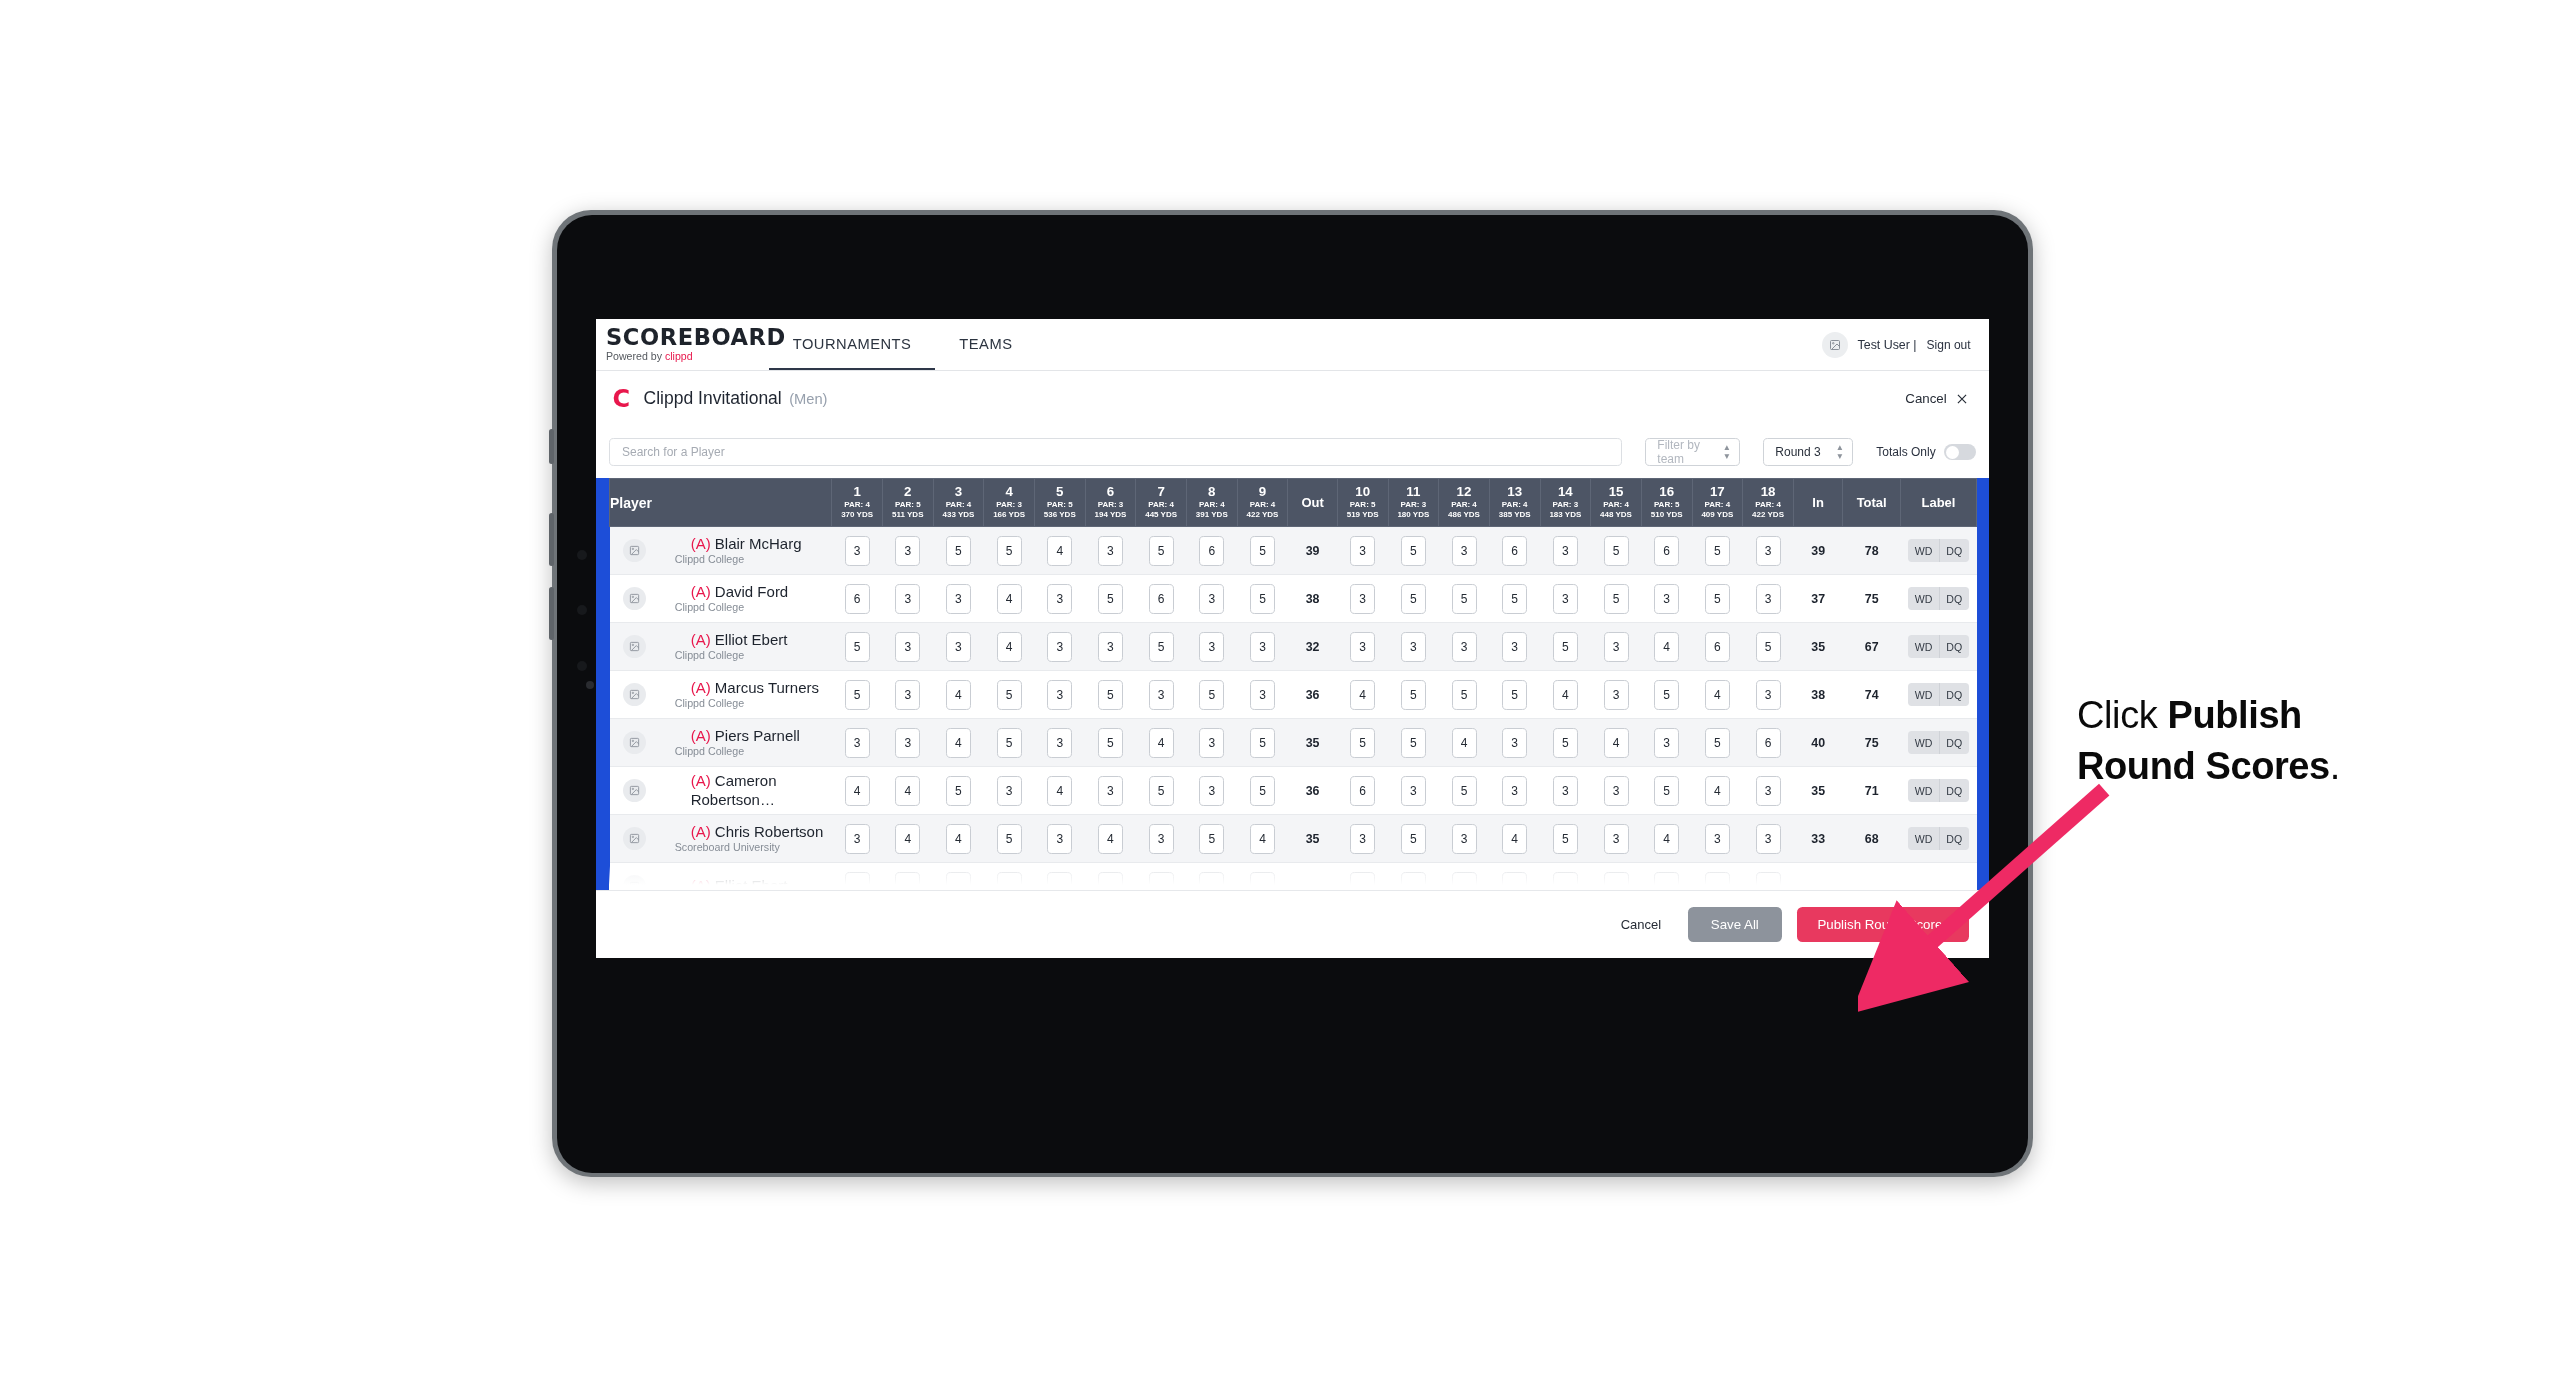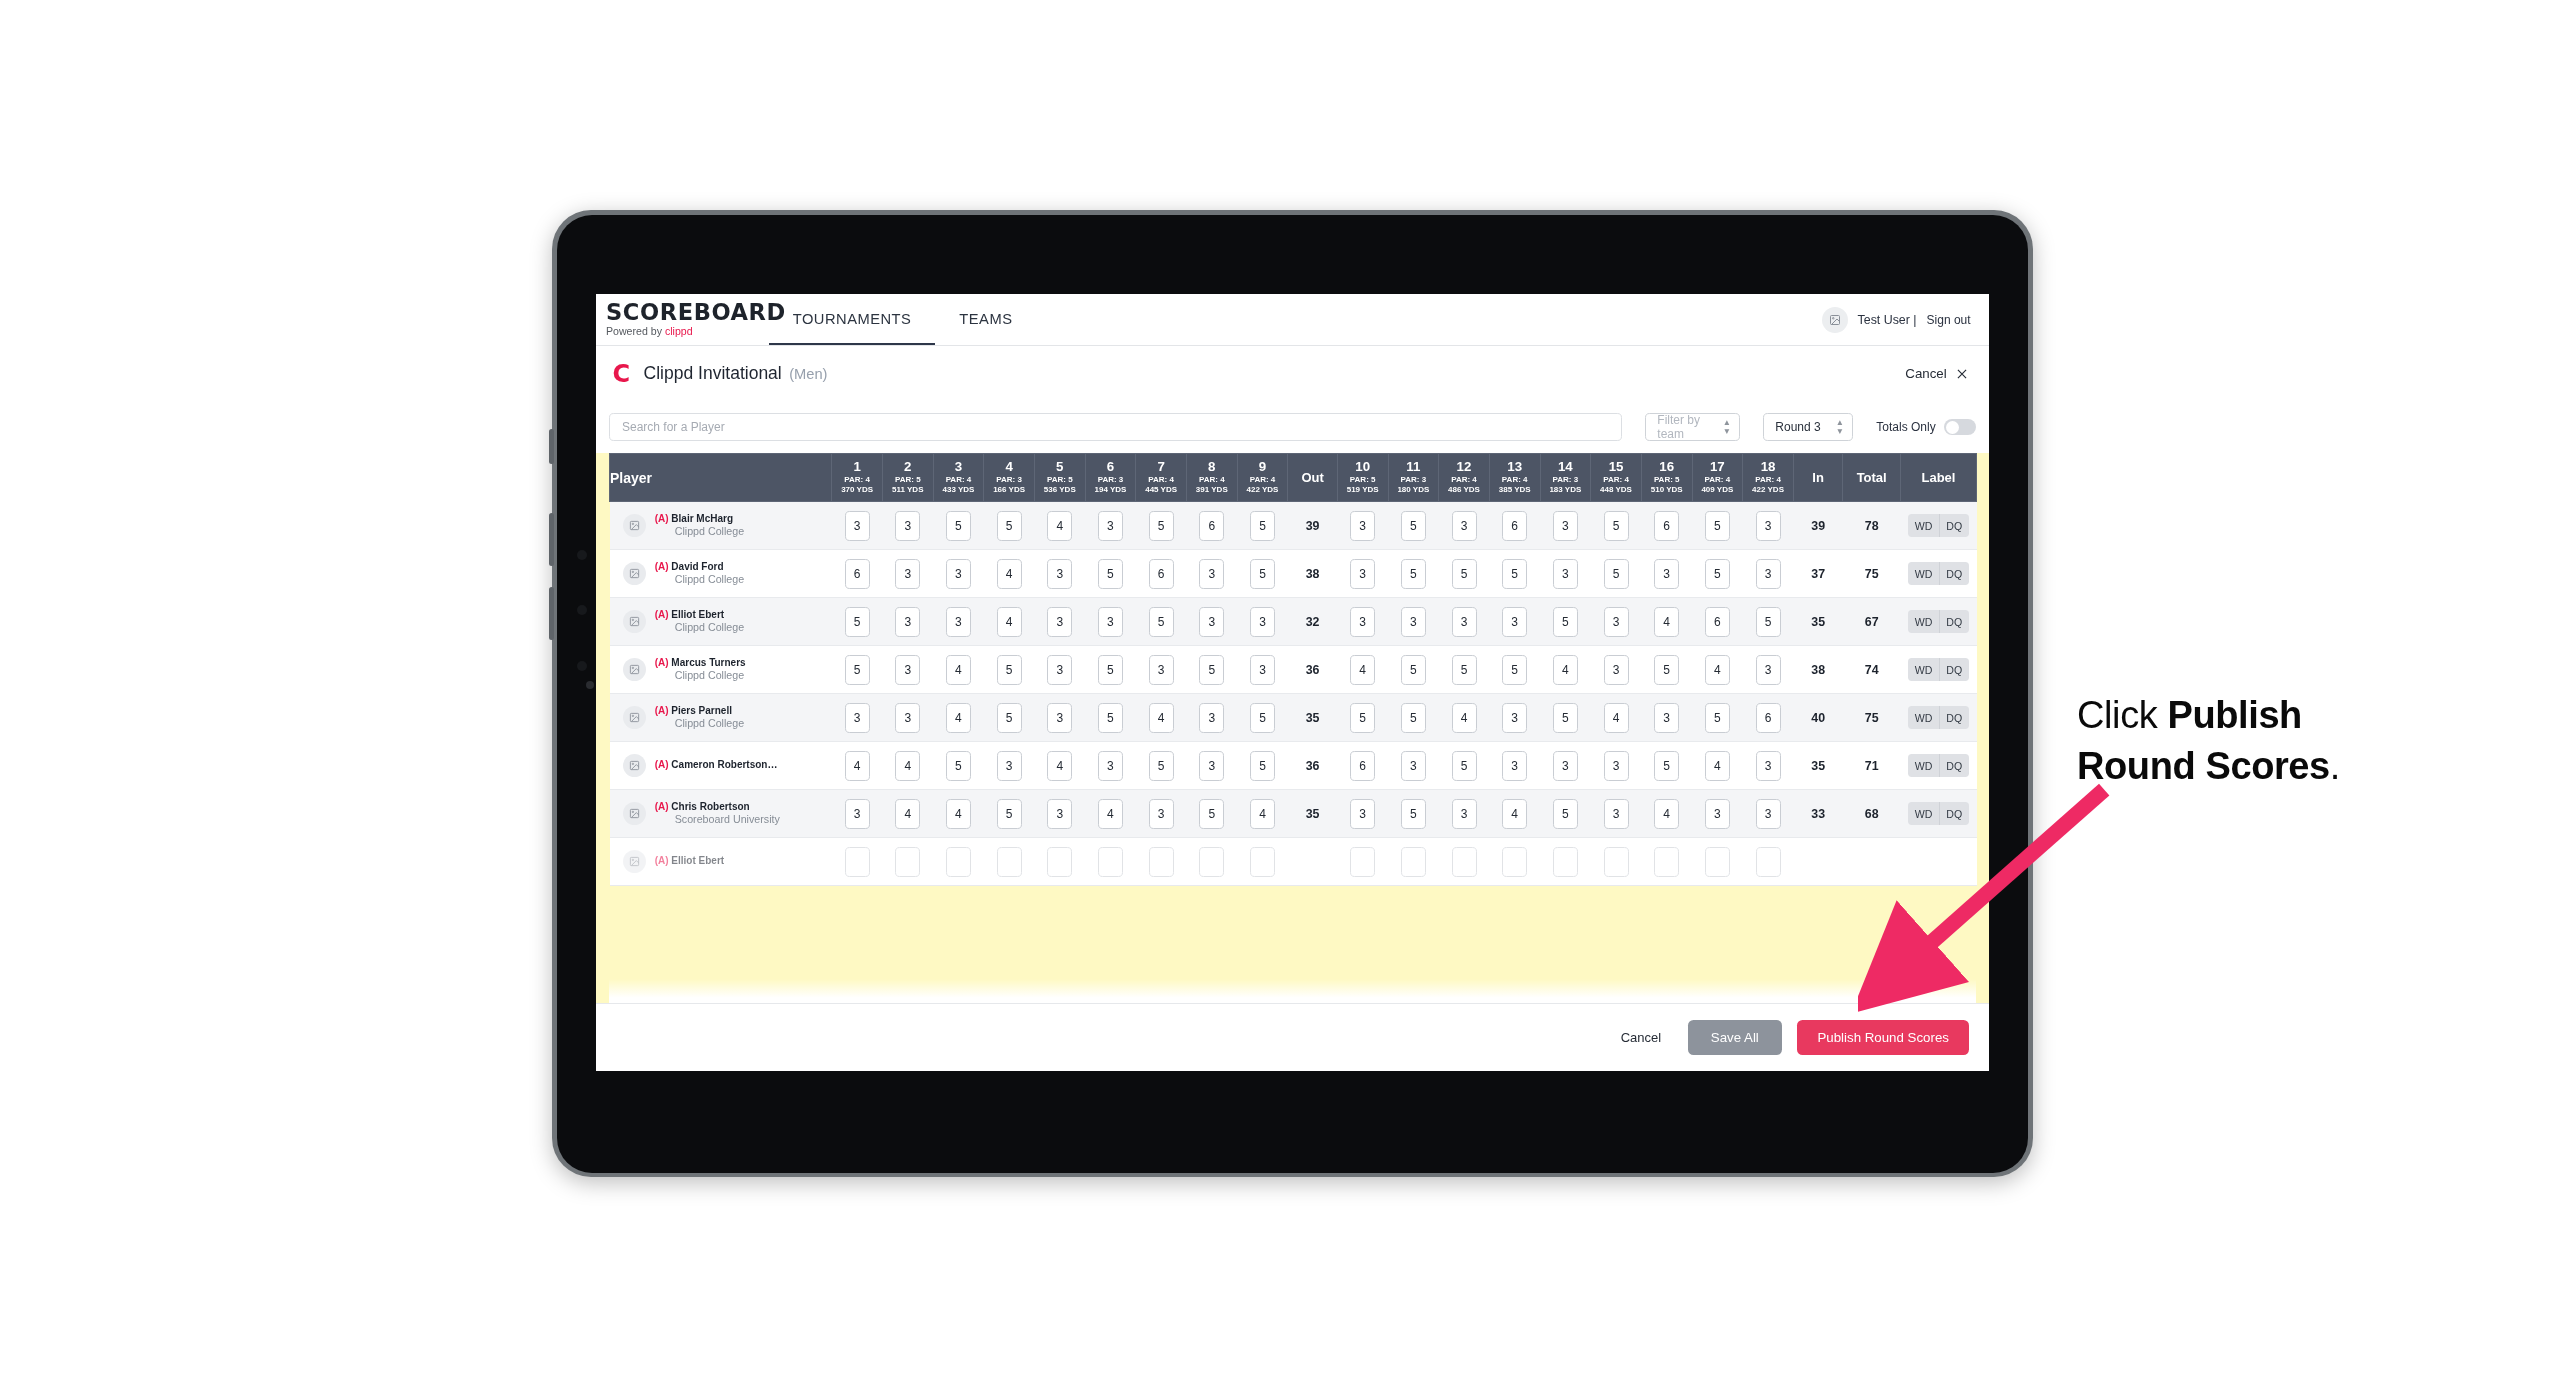--- a/index.html
+++ b/index.html
@@ -34,23 +34,23 @@
     position: absolute; left: -2.8px; width: 4.6px;
     background: #5f6469; border-radius: 2.8px;
   }
   .bs1 { top: 303px; height: 53px; }
   .bs2 { top: 377px; height: 53px; }
   .bs3 { top: 219px; height: 35px; }
   .dot-l { position:absolute; left:25px; width:10px; height:10px; border-radius:50%; background:#17191c; }
 
   
   .screen {
-    position: absolute; left: 596px; top: 294px;
-    width: 1393px; height: 777px;
-    background: #fef9c3;
+    position: absolute; left: 596px; top: 319px;
+    width: 1393px; height: 639px;
+    background: #1d4ed8;
     overflow: hidden;
   }
 
   
   .topbar {
     height: 52px; background: #fff; border-bottom: 0.9px solid #e3e5e8;
     display: flex; align-items: stretch; position: relative;
   }
   .brand { padding: 5.5px 0 0 10px; width: 158px; }
   .brand-main {
@@ -160,21 +160,21 @@
   tbody tr.odd { background: #f4f5f7; }
   tbody tr.even { background: #ffffff; }
   tbody tr td { border-bottom: 0.9px solid #e8eaed; vertical-align: middle; }
   td.pl { padding-left: 13px; }
   .plwrap { display: flex; align-items: center; gap: 9.2px; }
   .pl-ava {
     width: 23px; height: 23px; border-radius: 50%; background: #e9ebee;
     display: flex; align-items: center; justify-content: center;
     color: #8d939b; flex: none;
   }
-  .pl-name { font-size: 10px; font-weight: 700; color: #1d232d; line-height: 1.24; }
+  .pl-name { font-size: 15px; font-weight: 400; color: #1d232d; line-height: 1.24; margin-left: 36px; }
   .pl-name .amf { color: #e8174c; }
   .pl-team { font-size: 10.7px; color: #868d96; line-height: 1.25; margin-left: 20px; }
   td.cell { text-align: center; }
   .sbox {
     width: 25px; height: 30px; margin: 0 auto;
     border: 0.9px solid #c9cdd3; border-radius: 4.6px; background: #fff;
     display: flex; align-items: center; justify-content: center;
     font-size: 12px; color: #252b34;
   }
   td.sum { text-align: center; font-size: 12.4px; font-weight: 700; color: #1d232d; }

